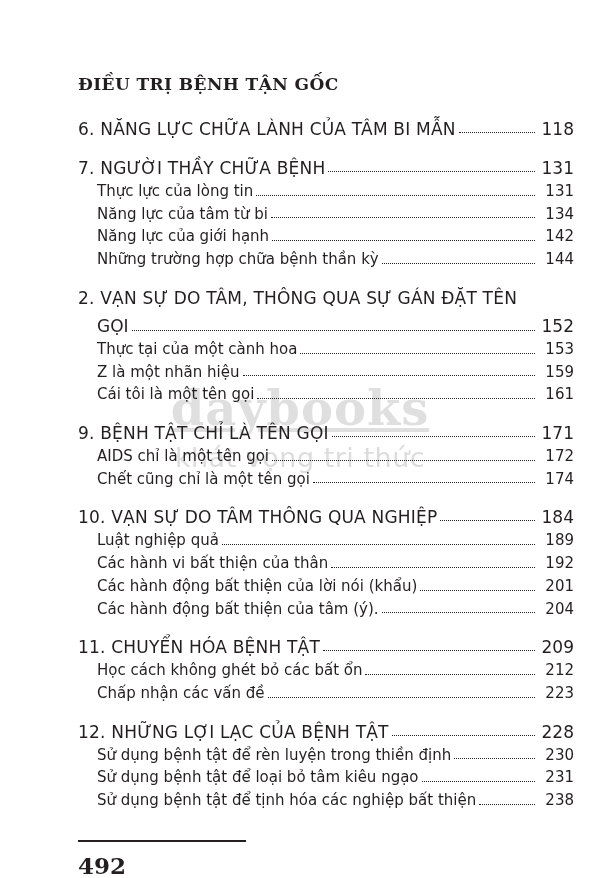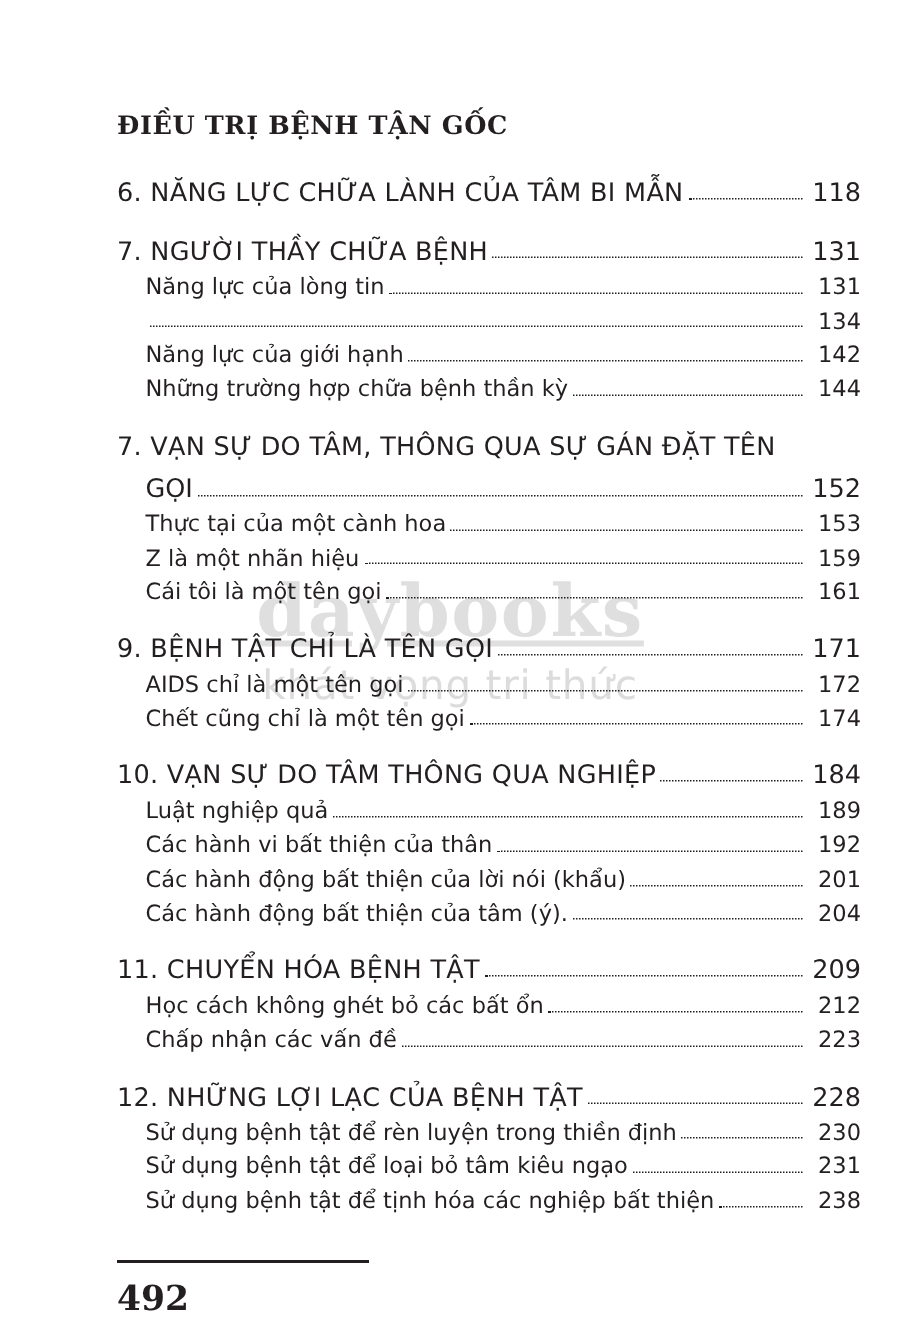--- a/index.html
+++ b/index.html
@@ -154,40 +154,41 @@
         <span class="txt">6. NĂNG LỰC CHỮA LÀNH CỦA TÂM BI MẪN</span>
         <span class="leader"></span>
         <span class="pg">118</span>
       </div>
       <div class="entry lvl1">
         <span class="txt">7. NGƯỜI THẦY CHỮA BỆNH</span>
         <span class="leader"></span>
         <span class="pg">131</span>
       </div>
       <div class="entry lvl2">
-        <span class="txt">Năng lực của lòng tin</span>
+        <span class="txt">Thực lực của lòng tin</span>
         <span class="leader"></span>
         <span class="pg">131</span>
       </div>
       <div class="entry lvl2">
+        <span class="txt">Năng lực của tâm từ bi</span>
         <span class="leader"></span>
         <span class="pg">134</span>
       </div>
       <div class="entry lvl2">
         <span class="txt">Năng lực của giới hạnh</span>
         <span class="leader"></span>
         <span class="pg">142</span>
       </div>
       <div class="entry lvl2">
         <span class="txt">Những trường hợp chữa bệnh thần kỳ</span>
         <span class="leader"></span>
         <span class="pg">144</span>
       </div>
       <div class="entry lvl1">
-        <span class="txt">7. VẠN SỰ DO TÂM, THÔNG QUA SỰ GÁN ĐẶT TÊN</span>
+        <span class="txt">2. VẠN SỰ DO TÂM, THÔNG QUA SỰ GÁN ĐẶT TÊN</span>
         <span class="leader" style="border-bottom: none;"></span>
         <span class="pg"></span>
       </div>
       <div class="entry lvl1-cont">
         <span class="txt">GỌI</span>
         <span class="leader"></span>
         <span class="pg">152</span>
       </div>
       <div class="entry lvl2">
         <span class="txt">Thực tại của một cành hoa</span>

